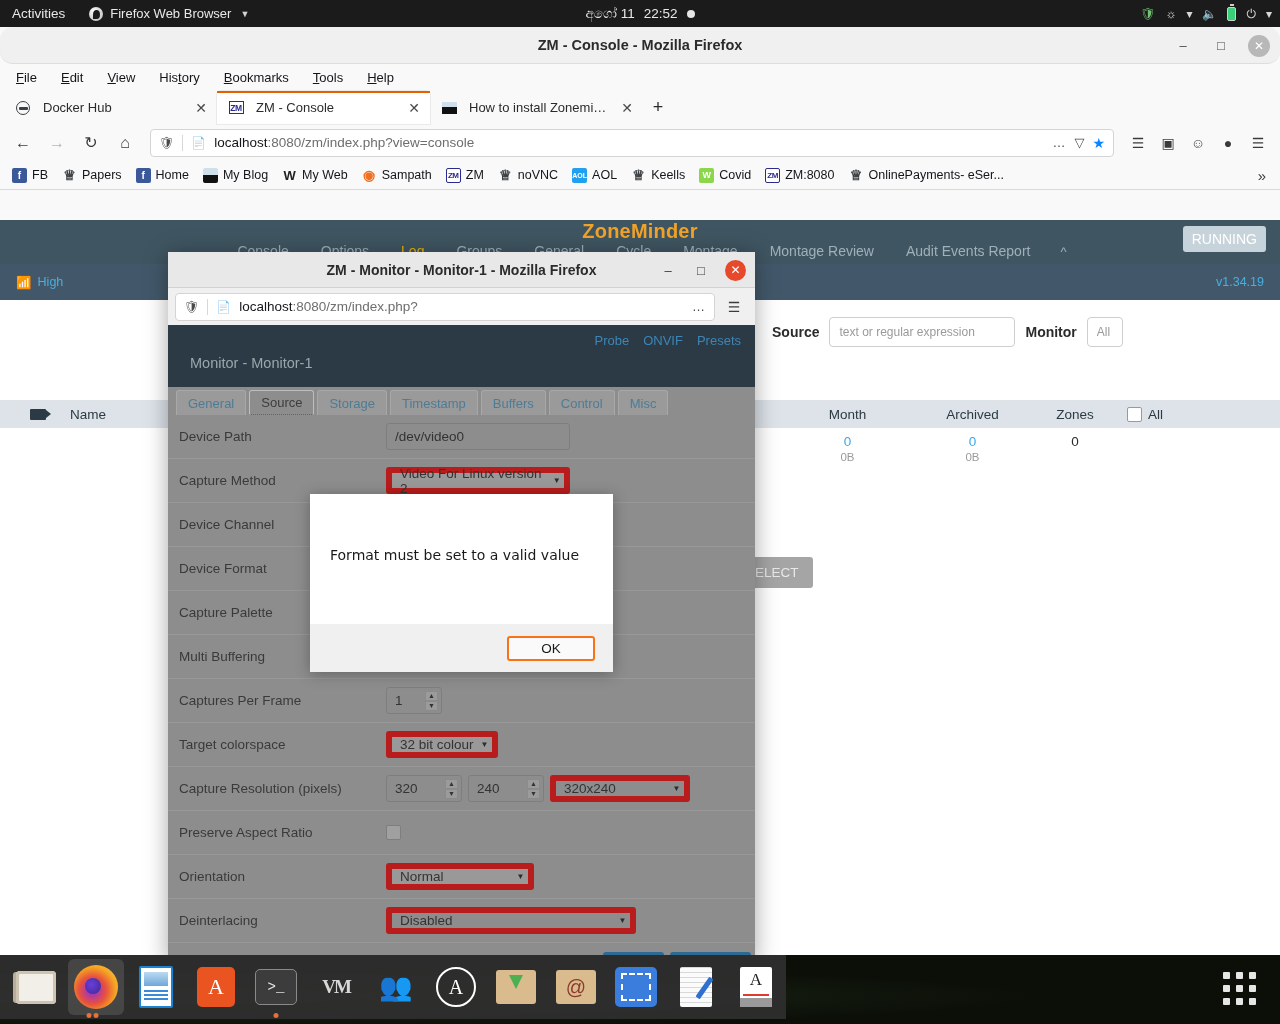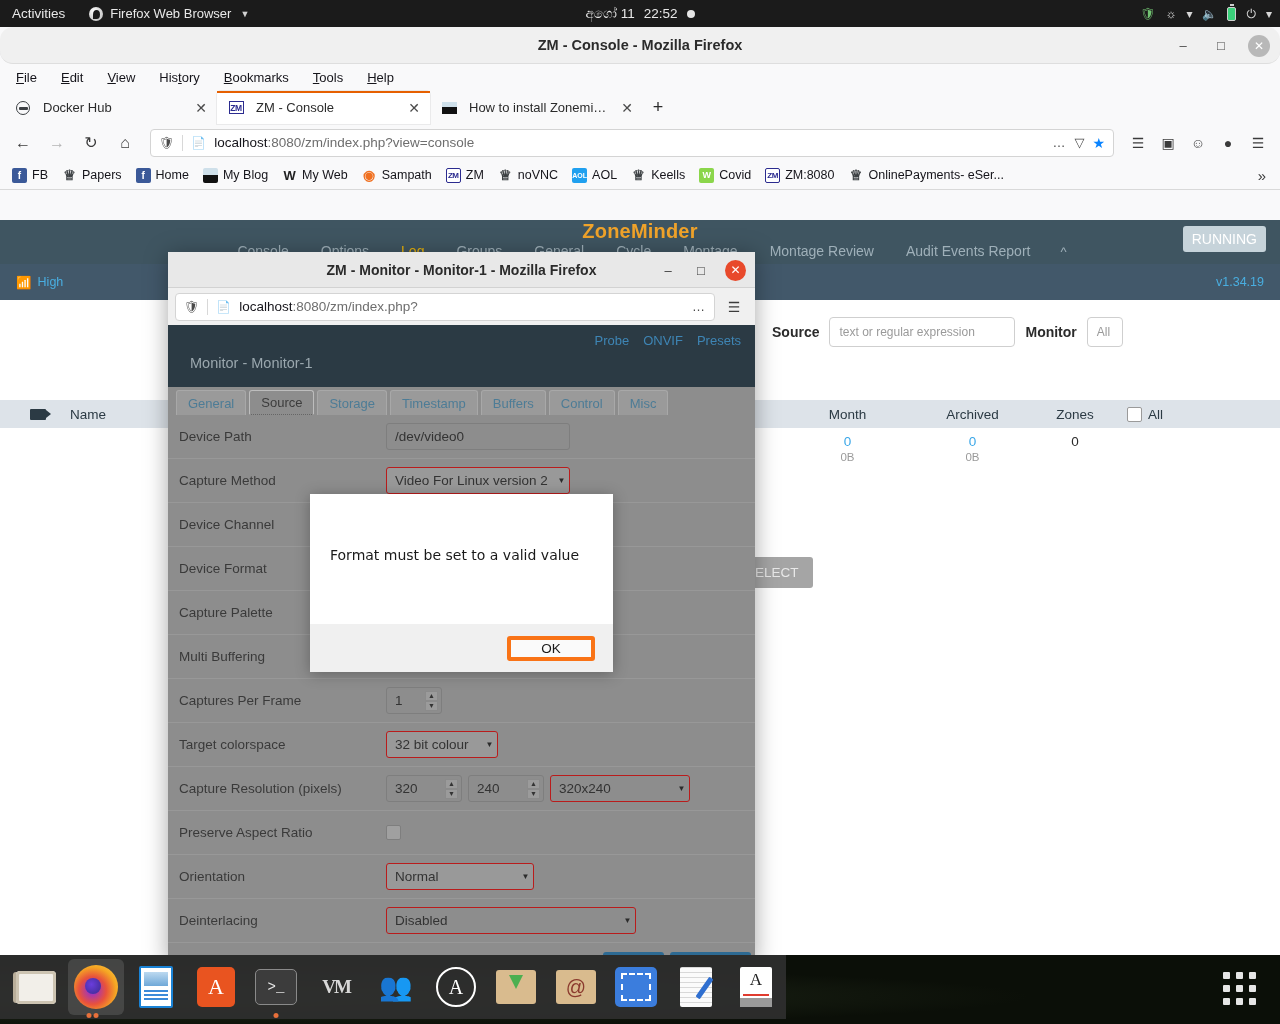--- a/index.html
+++ b/index.html
@@ -182,21 +182,21 @@
   .ptab { height: 25px; padding: 0 11px; font-size: 13px; color: #4d7c96; background: #9a9a9a;
           border: 1px solid #a8a8a8; border-bottom: none; border-radius: 3px 3px 0 0;
           display: flex; align-items: center; }
   .ptab.active { background: #8d8d8d; color: #3c3c3c; border-color: #bdbdbd; border-bottom: 1px dotted #666; }
   .frow { height: 44px; display: flex; align-items: center; padding: 0 0 0 11px;
           border-bottom: 1px solid #989898; font-size: 13.5px; color: #3a3a3a; }
   .frow .flabel { width: 207px; }
   .fctl { display: flex; align-items: center; gap: 6px; }
   .ftext { height: 27px; border: 1px solid #7e7e7e; border-radius: 3px; background: transparent;
            display: flex; align-items: center; padding: 0 8px; font-size: 13.5px; color: #333; }
-  .fsel { height: 27px; border: 1px solid #b91c1c; border-radius: 3px; background: #999;
+  .fsel { height: 27px; border: 6px solid #b91c1c; border-radius: 3px; background: #999;
           display: flex; align-items: center; padding: 0 0 0 8px; font-size: 13.5px; color: #333; position: relative; }
   .fsel .arrow { width: 15px; height: 25px; display: flex; align-items: center; justify-content: center;
                  margin-left: auto; font-size: 8px; color: #2b2b2b; }
   .fspin { height: 27px; border: 1px solid #7e7e7e; border-radius: 3px; background: transparent;
            display: flex; align-items: center; padding: 0 0 0 8px; font-size: 13.5px; color: #333; }
   .fspin .spin { display: flex; flex-direction: column; margin-left: auto; margin-right: 3px; }
   .fspin .spin i { font-style: normal; font-size: 7px; line-height: 8px; color: #333;
                    border: 1px solid #8b8b8b; background: #9b9b9b; width: 13px; text-align: center; }
   .fchk { width: 15px; height: 15px; border: 1.5px solid #7e7e7e; border-radius: 2px; background: #a0a0a0; }
   #pop-actions { height: 46px; display: flex; align-items: center; justify-content: flex-end;
@@ -204,21 +204,21 @@
   .pbtn { background: #2d6a93; color: #bcd6e6; font-size: 13.5px; padding: 7px 13px; border-radius: 3px; }
 
   
   #alert-box { position: absolute; left: 310px; top: 494px; width: 303px; height: 178px;
                background: #fff; box-shadow: 0 2px 14px rgba(0,0,0,.3); }
   #alert-msg { padding: 52px 0 0 20px; font-size: 14px; color: #1a1a1a; line-height: 19px;
                font-family: "DejaVu Sans", sans-serif; }
   #alert-foot { position: absolute; left: 0; bottom: 0; width: 303px; height: 48px;
                 background: #f0f0f0; display: flex; align-items: center; justify-content: flex-end;
                 padding-right: 18px; }
-  #alert-ok { min-width: 88px; height: 25px; background: #fafafa; border: 4px solid #f97316;
+  #alert-ok { min-width: 88px; height: 25px; background: #fafafa; border: 2px solid #f97316;
               border-radius: 3px; display: flex; align-items: center; justify-content: center;
               font-size: 13.5px; color: #1a1a1a; }
 
   
   #dock { position: absolute; left: 0; top: 955px; width: 1280px; height: 69px;
           background: #0a0d08; }
   #dock-bg { position: absolute; inset: 0; background:
       radial-gradient(ellipse at 12% 60%, #26301e 0%, #0b0f08 55%),
       radial-gradient(ellipse at 80% 40%, #141a10 0%, #050704 60%); }
   #dock-panel { position: absolute; left: 0; top: 0; width: 786px; height: 64px;

